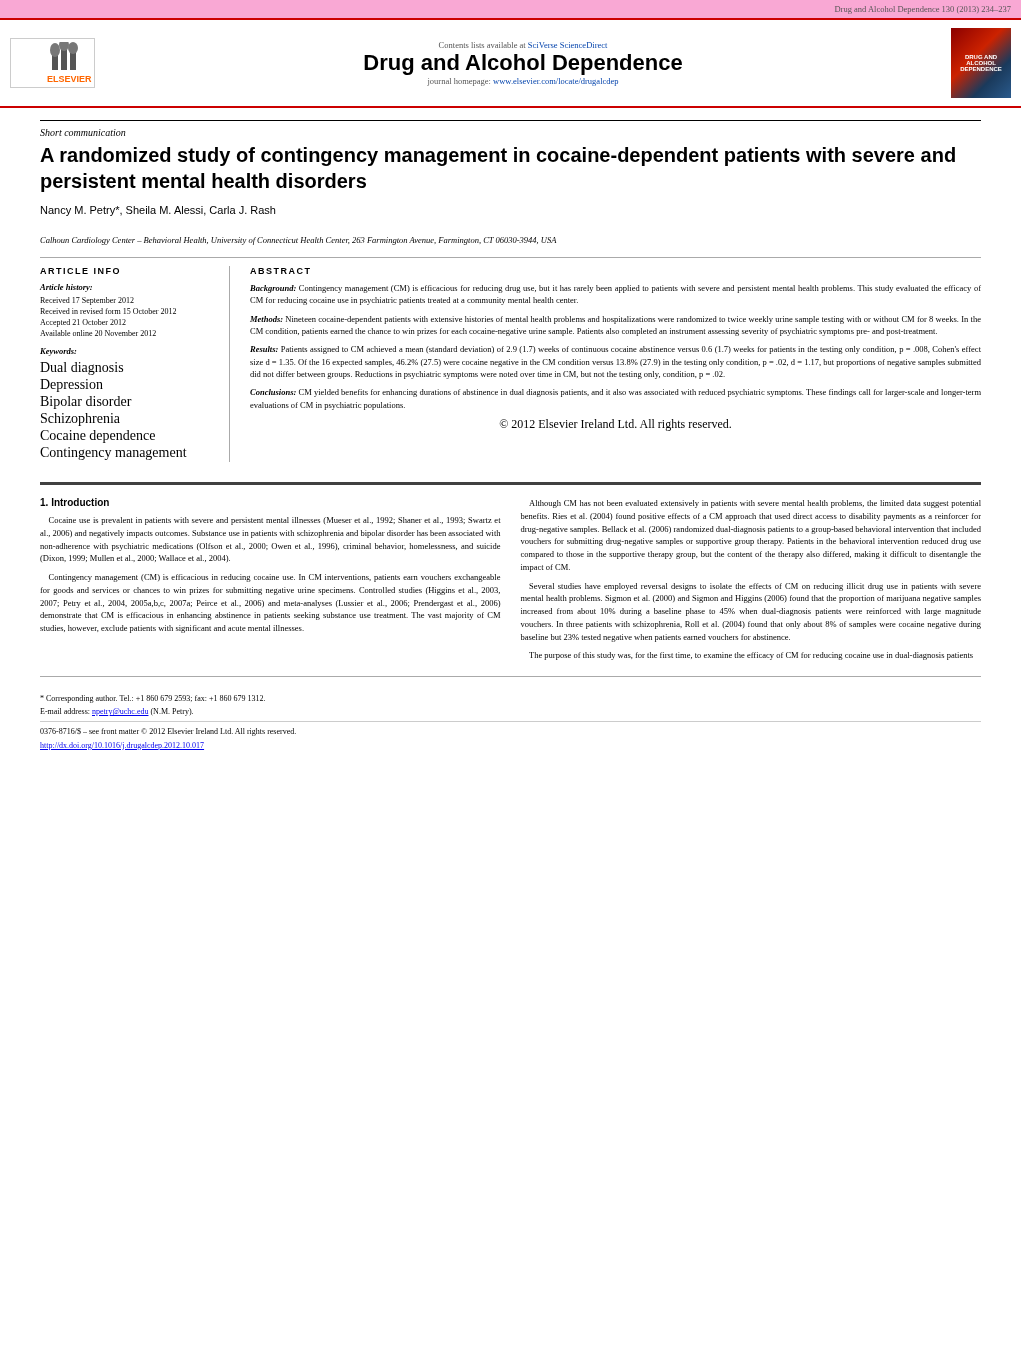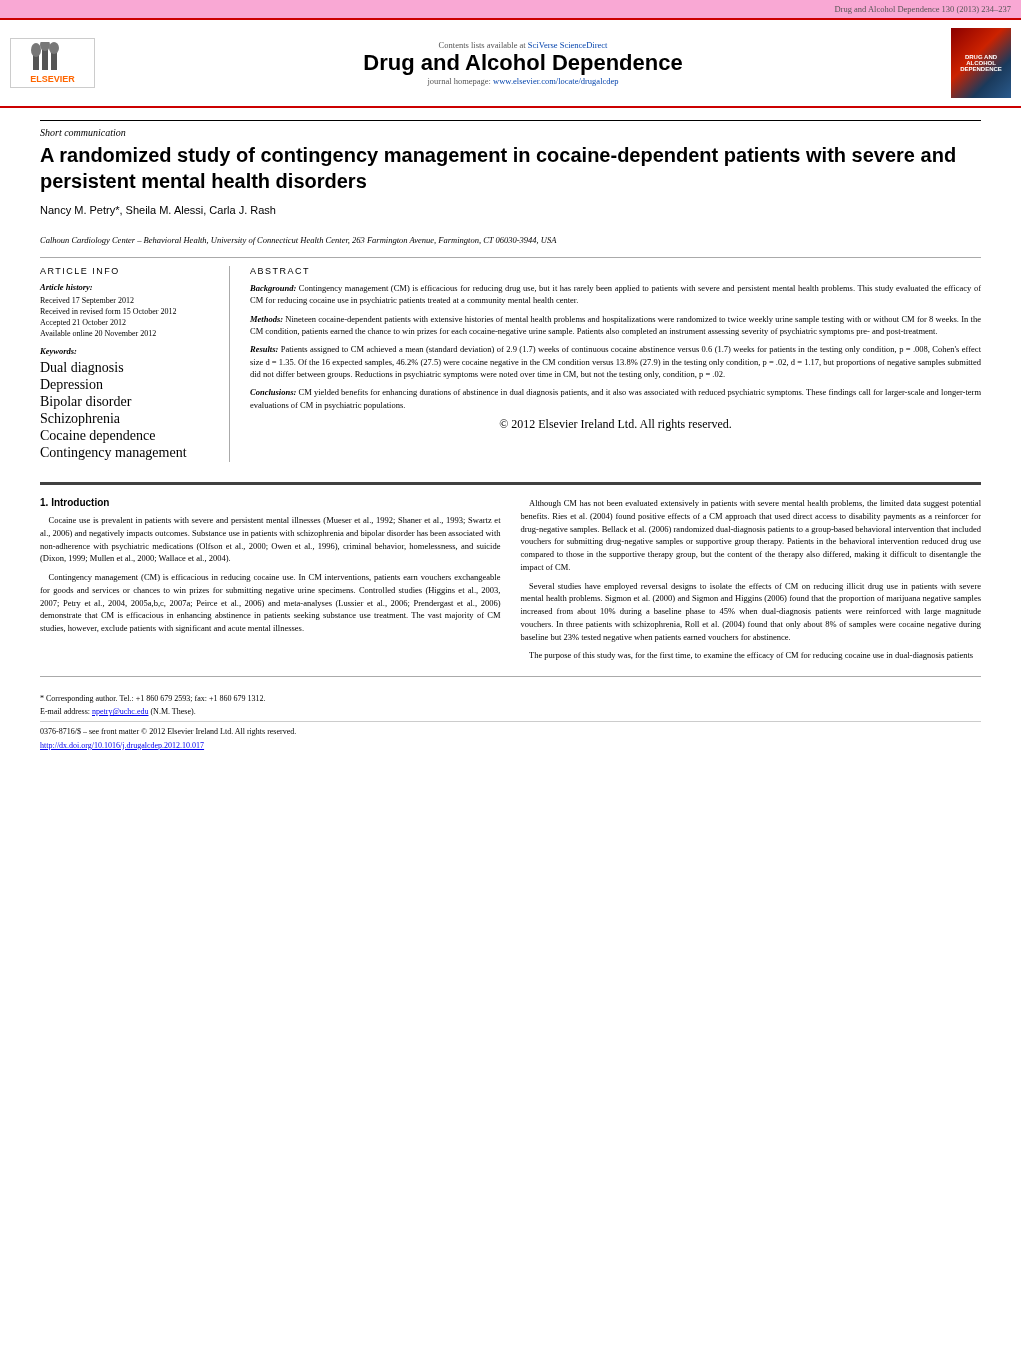--- a/index.html
+++ b/index.html
@@ -73,24 +73,25 @@
       font-family: Arial, sans-serif;
     }
 
     
     .elsevier-logo-box {
       width: 85px;
       height: 50px;
       border: 1px solid #ccc;
       display: flex;
       flex-direction: column;
-      align-items: center;
+      align-items: flex-start;
       justify-content: center;
       font-size: 7px;
       color: #555;
+      padding-left: 36px;
     }
     .elsevier-logo-box .elsevier-text {
       font-size: 9px;
       font-weight: bold;
       color: #f60;
       font-family: Arial, sans-serif;
     }
 
     
     .main-content {
@@ -149,21 +150,21 @@
       font-size: 8.5px;
     }
 
     .right-col {
       flex: 1;
       font-size: 8.5px;
     }
 
     .section-header {
       font-size: 9px;
-      font-weight: normal;
+      font-weight: bold;
       letter-spacing: 1.5px;
       text-transform: uppercase;
       margin-bottom: 6px;
       font-family: Arial, sans-serif;
     }
 
     .article-info-label {
       font-style: italic;
       font-weight: bold;
       font-size: 8.5px;
@@ -387,21 +388,21 @@
         </div>
       </div>
     </div>
   </div>
 
   <div class="footer-notes">
     <div class="footer-line">* Corresponding author. Tel.: +1 860 679 2593; fax: +1 860 679 1312.</div>
     <div class="footer-line">
       <span>E-mail address:</span>
       <a href="#">npetry@uchc.edu</a>
-      <span>(N.M. These).</span>
+      <span>(N.M. Petry).</span>
     </div>
     <hr class="thin">
     <div class="footer-line">0376-8716/$ – see front matter © 2012 Elsevier Ireland Ltd. All rights reserved.</div>
     <div class="footer-line">
       <a href="#">http://dx.doi.org/10.1016/j.drugalcdep.2012.10.017</a>
     </div>
   </div>
 
 </div>
 

